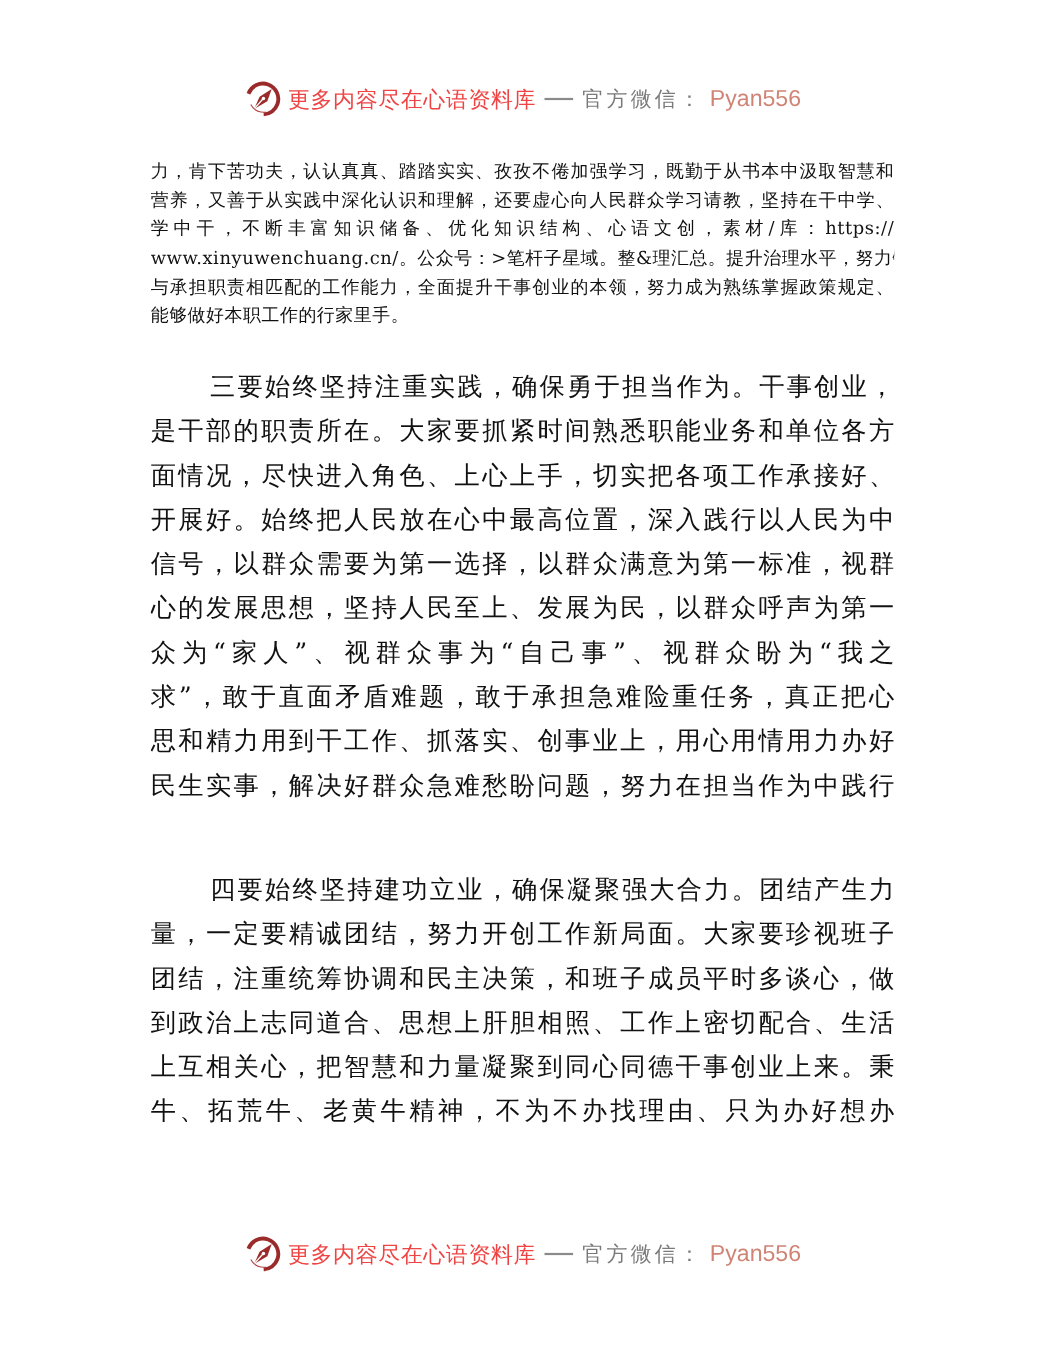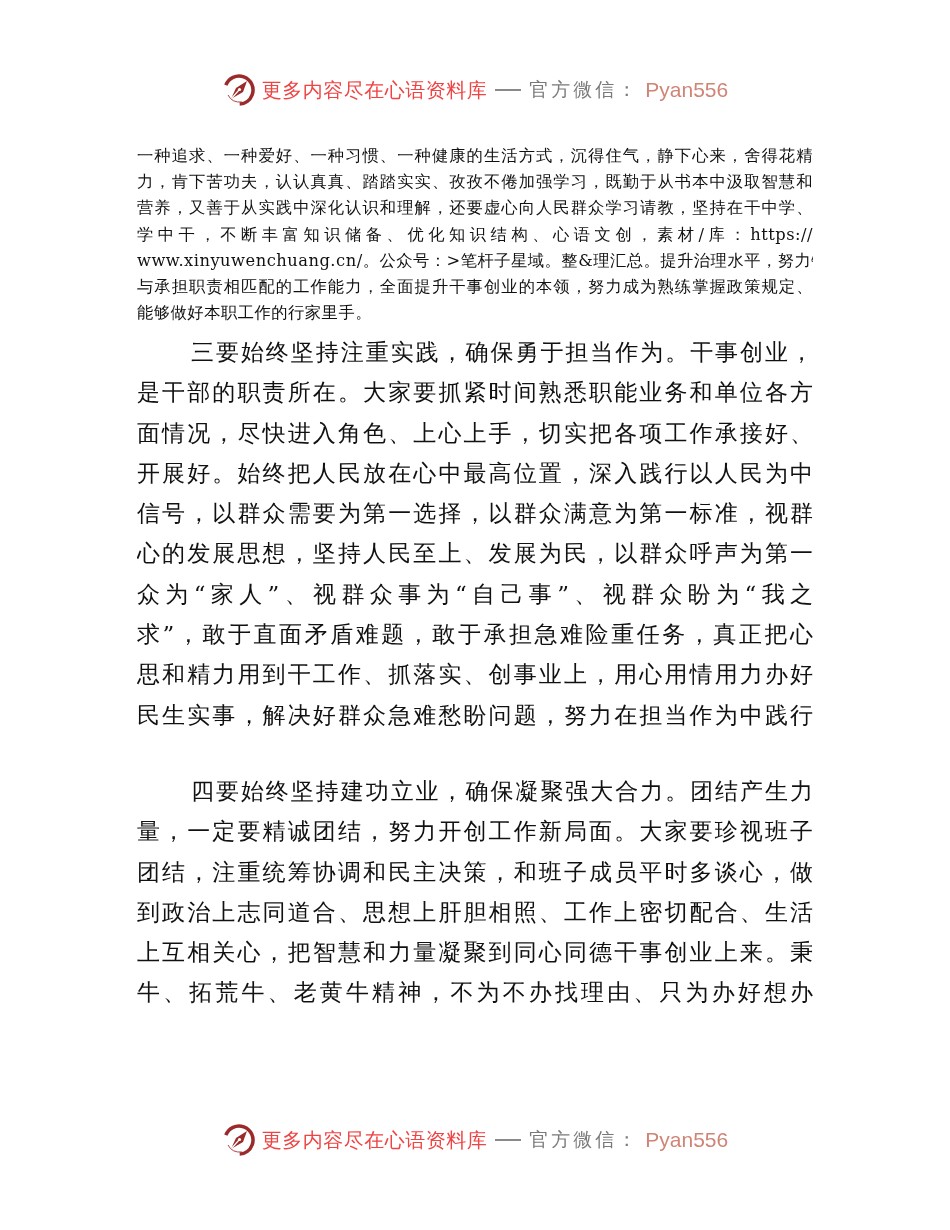--- a/index.html
+++ b/index.html
@@ -105,21 +105,21 @@
       height: 40.3px;
       overflow: hidden;
     }
     .para .line.first {
       padding-left: 54px;
     }
     .para .line.last {
       text-align-last: left;
     }
     .para-3 { top: 332px; }
-    .para-4 { top: 771px; }
+    .para-4 { top: 789px; }
   </style>
 </head>
 <body>
 
 <div class="banner banner-top">
   <div class="banner-inner">
     <span class="banner-logo">
       <svg width="34" height="34" viewBox="0 0 34 34">
         <circle cx="17" cy="17" r="14" fill="none" stroke="#9b2a2a" stroke-width="3.5" stroke-dasharray="60 28" transform="rotate(200 17 17)"></circle>
         <path d="M9 26 L14 15 L25 8 L21 19 Z" fill="#9b2a2a"></path>
@@ -129,21 +129,20 @@
       </svg>
     </span>
     <span class="banner-main">更多内容尽在心语资料库</span>
     <span class="banner-dash"></span>
     <span class="banner-wechat">官方微信：</span>
     <span class="banner-id">Pyan556</span>
   </div>
 </div>
 
 <div class="small-block">
-  <span class="line">一种追求、一种爱好、一种习惯、一种健康的生活方式，沉得住气，静下心来，舍得花精</span>
   <span class="line">力，肯下苦功夫，认认真真、踏踏实实、孜孜不倦加强学习，既勤于从书本中汲取智慧和</span>
   <span class="line">营养，又善于从实践中深化认识和理解，还要虚心向人民群众学习请教，坚持在干中学、</span>
   <span class="line">学中干，不断丰富知识储备、优化知识结构、心语文创，素材/库：https://</span>
   <span class="line url-line">www.xinyuwenchuang.cn/。公众号：&gt;笔杆子星域。整&amp;理汇总。提升治理水平，努力锻造</span>
   <span class="line">与承担职责相匹配的工作能力，全面提升干事创业的本领，努力成为熟练掌握政策规定、</span>
   <span class="line last">能够做好本职工作的行家里手。</span>
 </div>
 
 <div class="para para-3">
   <span class="line first">三要始终坚持注重实践，确保勇于担当作为。干事创业，</span>

